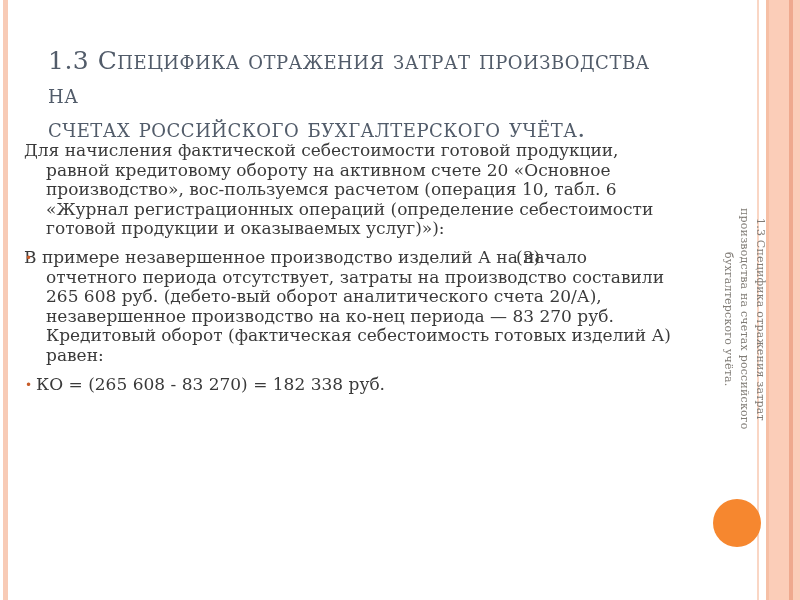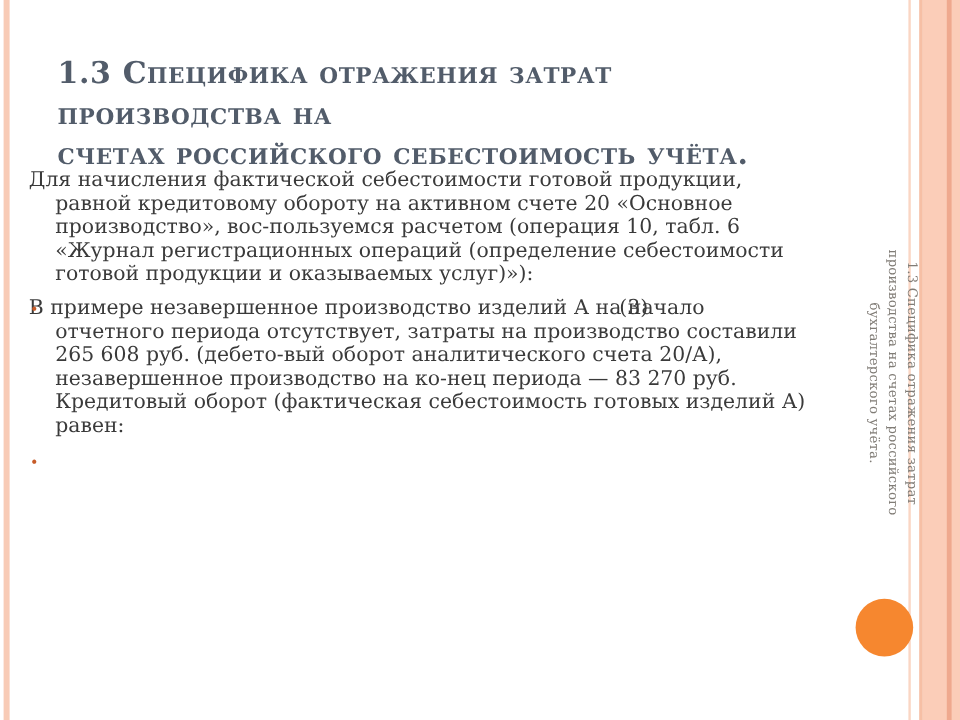--- a/index.html
+++ b/index.html
@@ -71,21 +71,21 @@
     letter-spacing: 0.2px;
   }
   .vtitle .vline { white-space: nowrap; }
 
   
   .title {
     position: absolute;
     left: 48px; top: 44px;
     width: 640px;
     margin: 0;
-    font-weight: bold;
+    font-weight: normal;
     font-variant: small-caps;
     font-size: 25px;
     line-height: 34px;
     letter-spacing: 0.5px;
     color: #525c6a;
   }
   .title .tline { display: block; }
 
   
   .body-text {
@@ -134,33 +134,34 @@
   <div class="accent-circle"></div>
 
   <div class="vtitle">
     <div class="vline">1.3 Специфика отражения затрат</div>
     <div class="vline">производства на счетах российского</div>
     <div class="vline">бухгалтерского учёта.</div>
   </div>
 
   <h1 class="title">
     <span class="tline">1.3 Специфика отражения затрат производства на</span>
-    <span class="tline">счетах российского себестоимость учёта.</span>
+    <span class="tline">счетах российского бухгалтерского учёта.</span>
   </h1>
 
   <div class="body-text">
 
     <p class="para">Для начисления фактической себестоимости готовой продукции, равной кредитовому обороту на активном счете 20 «Основное производство», вос-пользуемся расчетом (операция 10, табл. 6 «Журнал регистрационных операций (определение себестоимости готовой продукции и оказываемых услуг)»):</p>
 
     <div class="formula">
       <span class="bullet">•</span>
       <span class="eqnum">(3)</span>
     </div>
 
     <p class="para">В примере незавершенное производство изделий А на начало отчетного периода отсутствует, затраты на производство составили 265 608 руб. (дебето-вый оборот аналитического счета 20/А), незавершенное производство на ко-нец периода — 83 270 руб. Кредитовый оборот (фактическая себестоимость готовых изделий А) равен:</p>
 
     <div class="formula">
       <span class="bullet">•</span>
+      <span>КО = (265 608 - 83 270) = 182 338 руб.</span>
     </div>
 
 
   </div>
 </div>
 
 </body></html>

